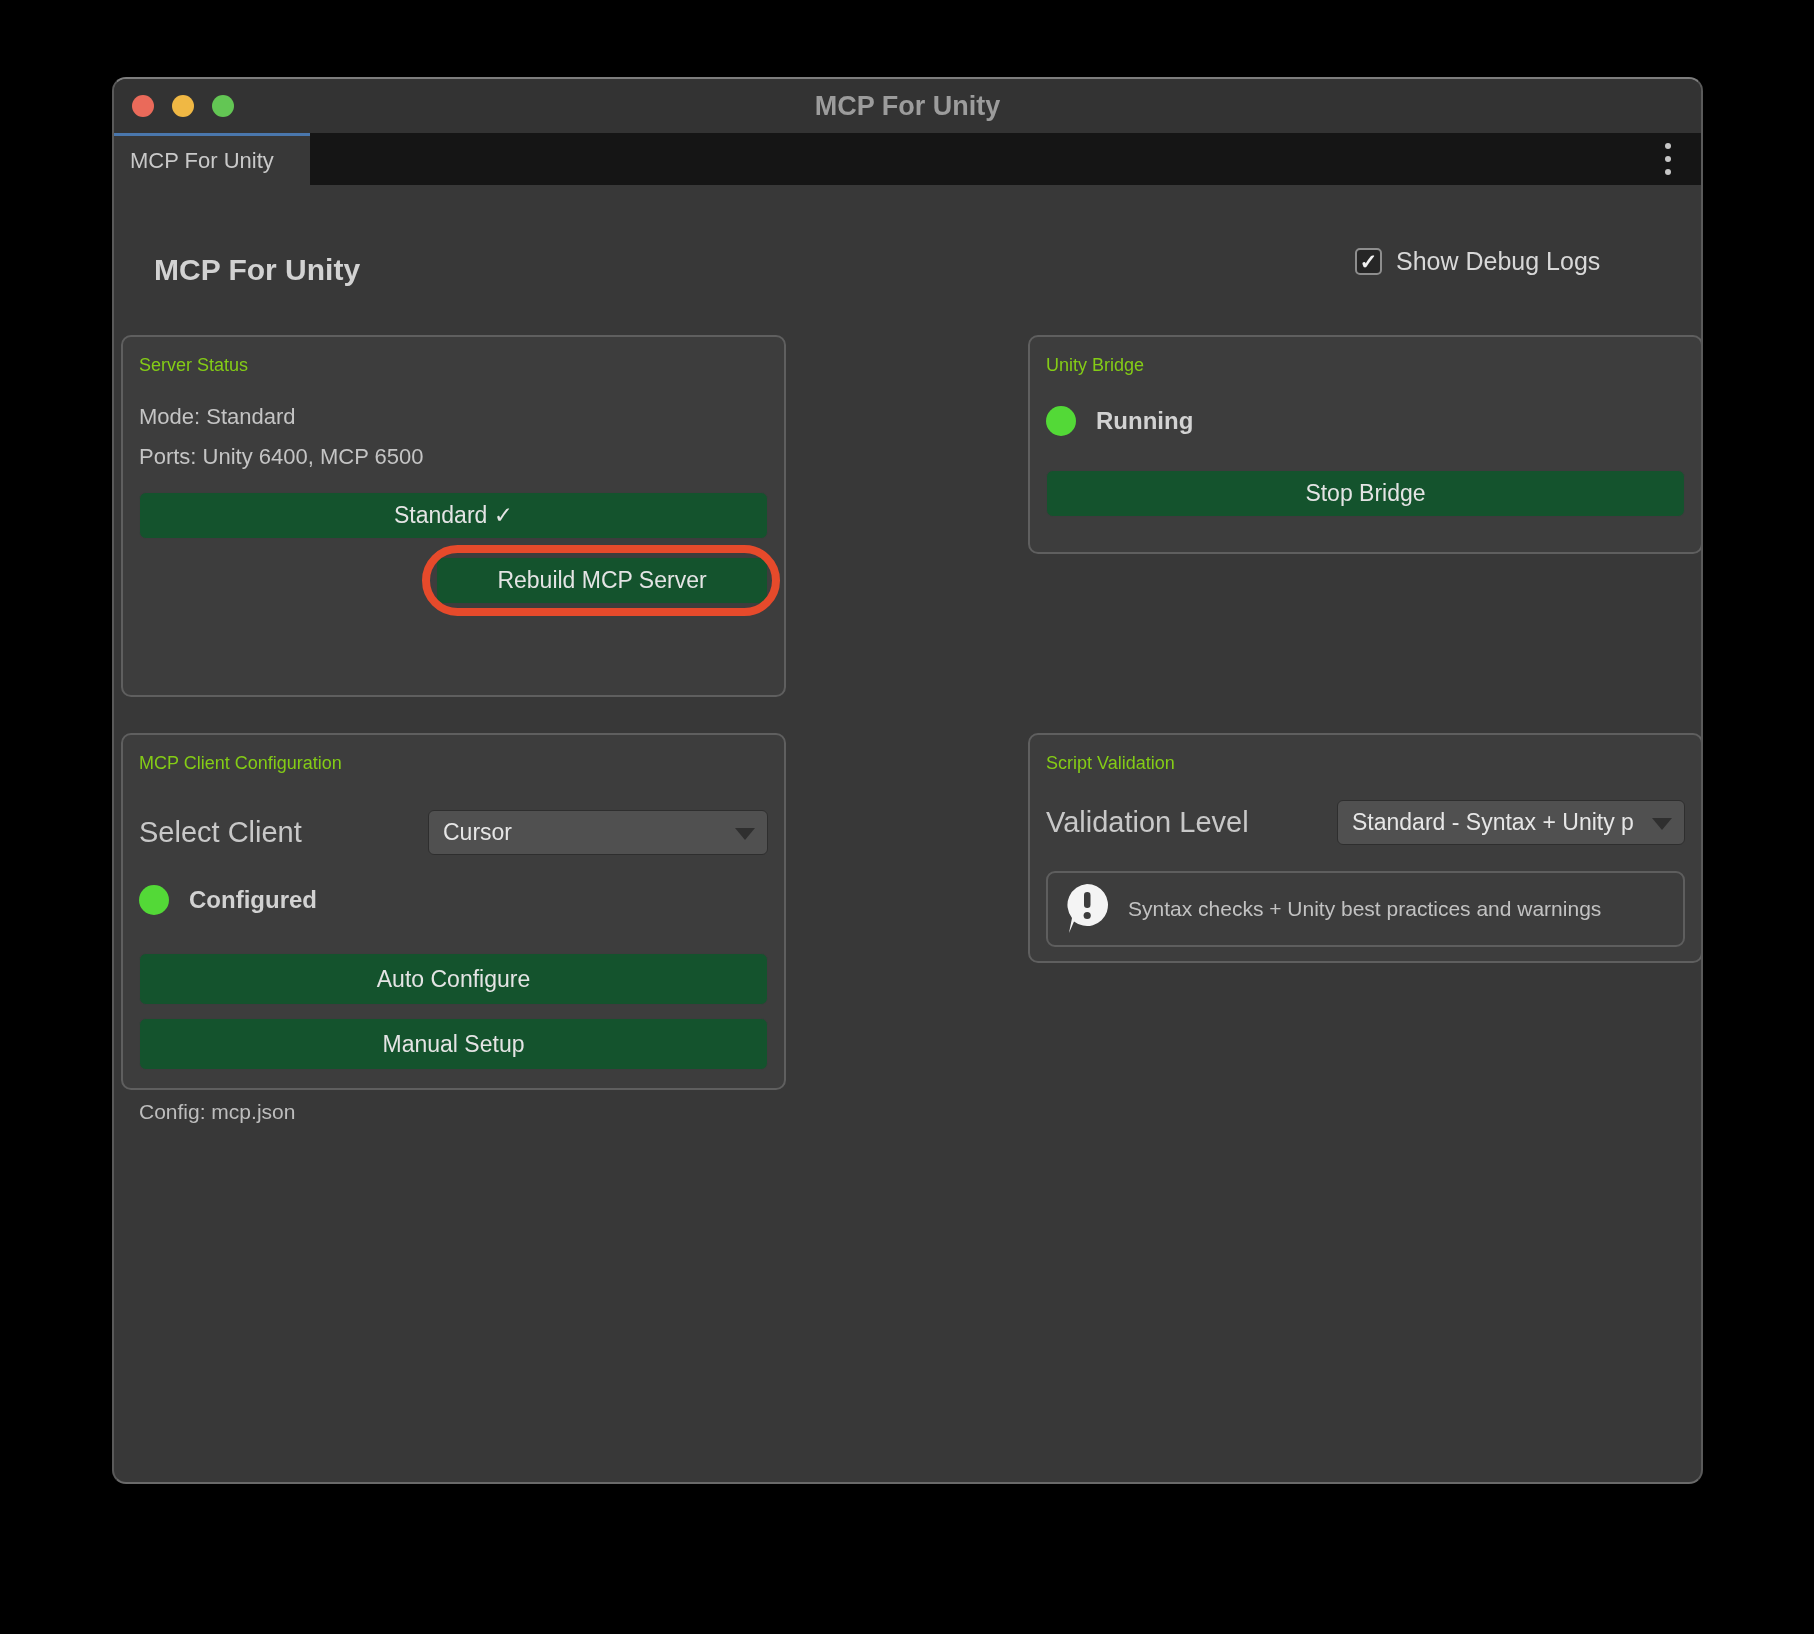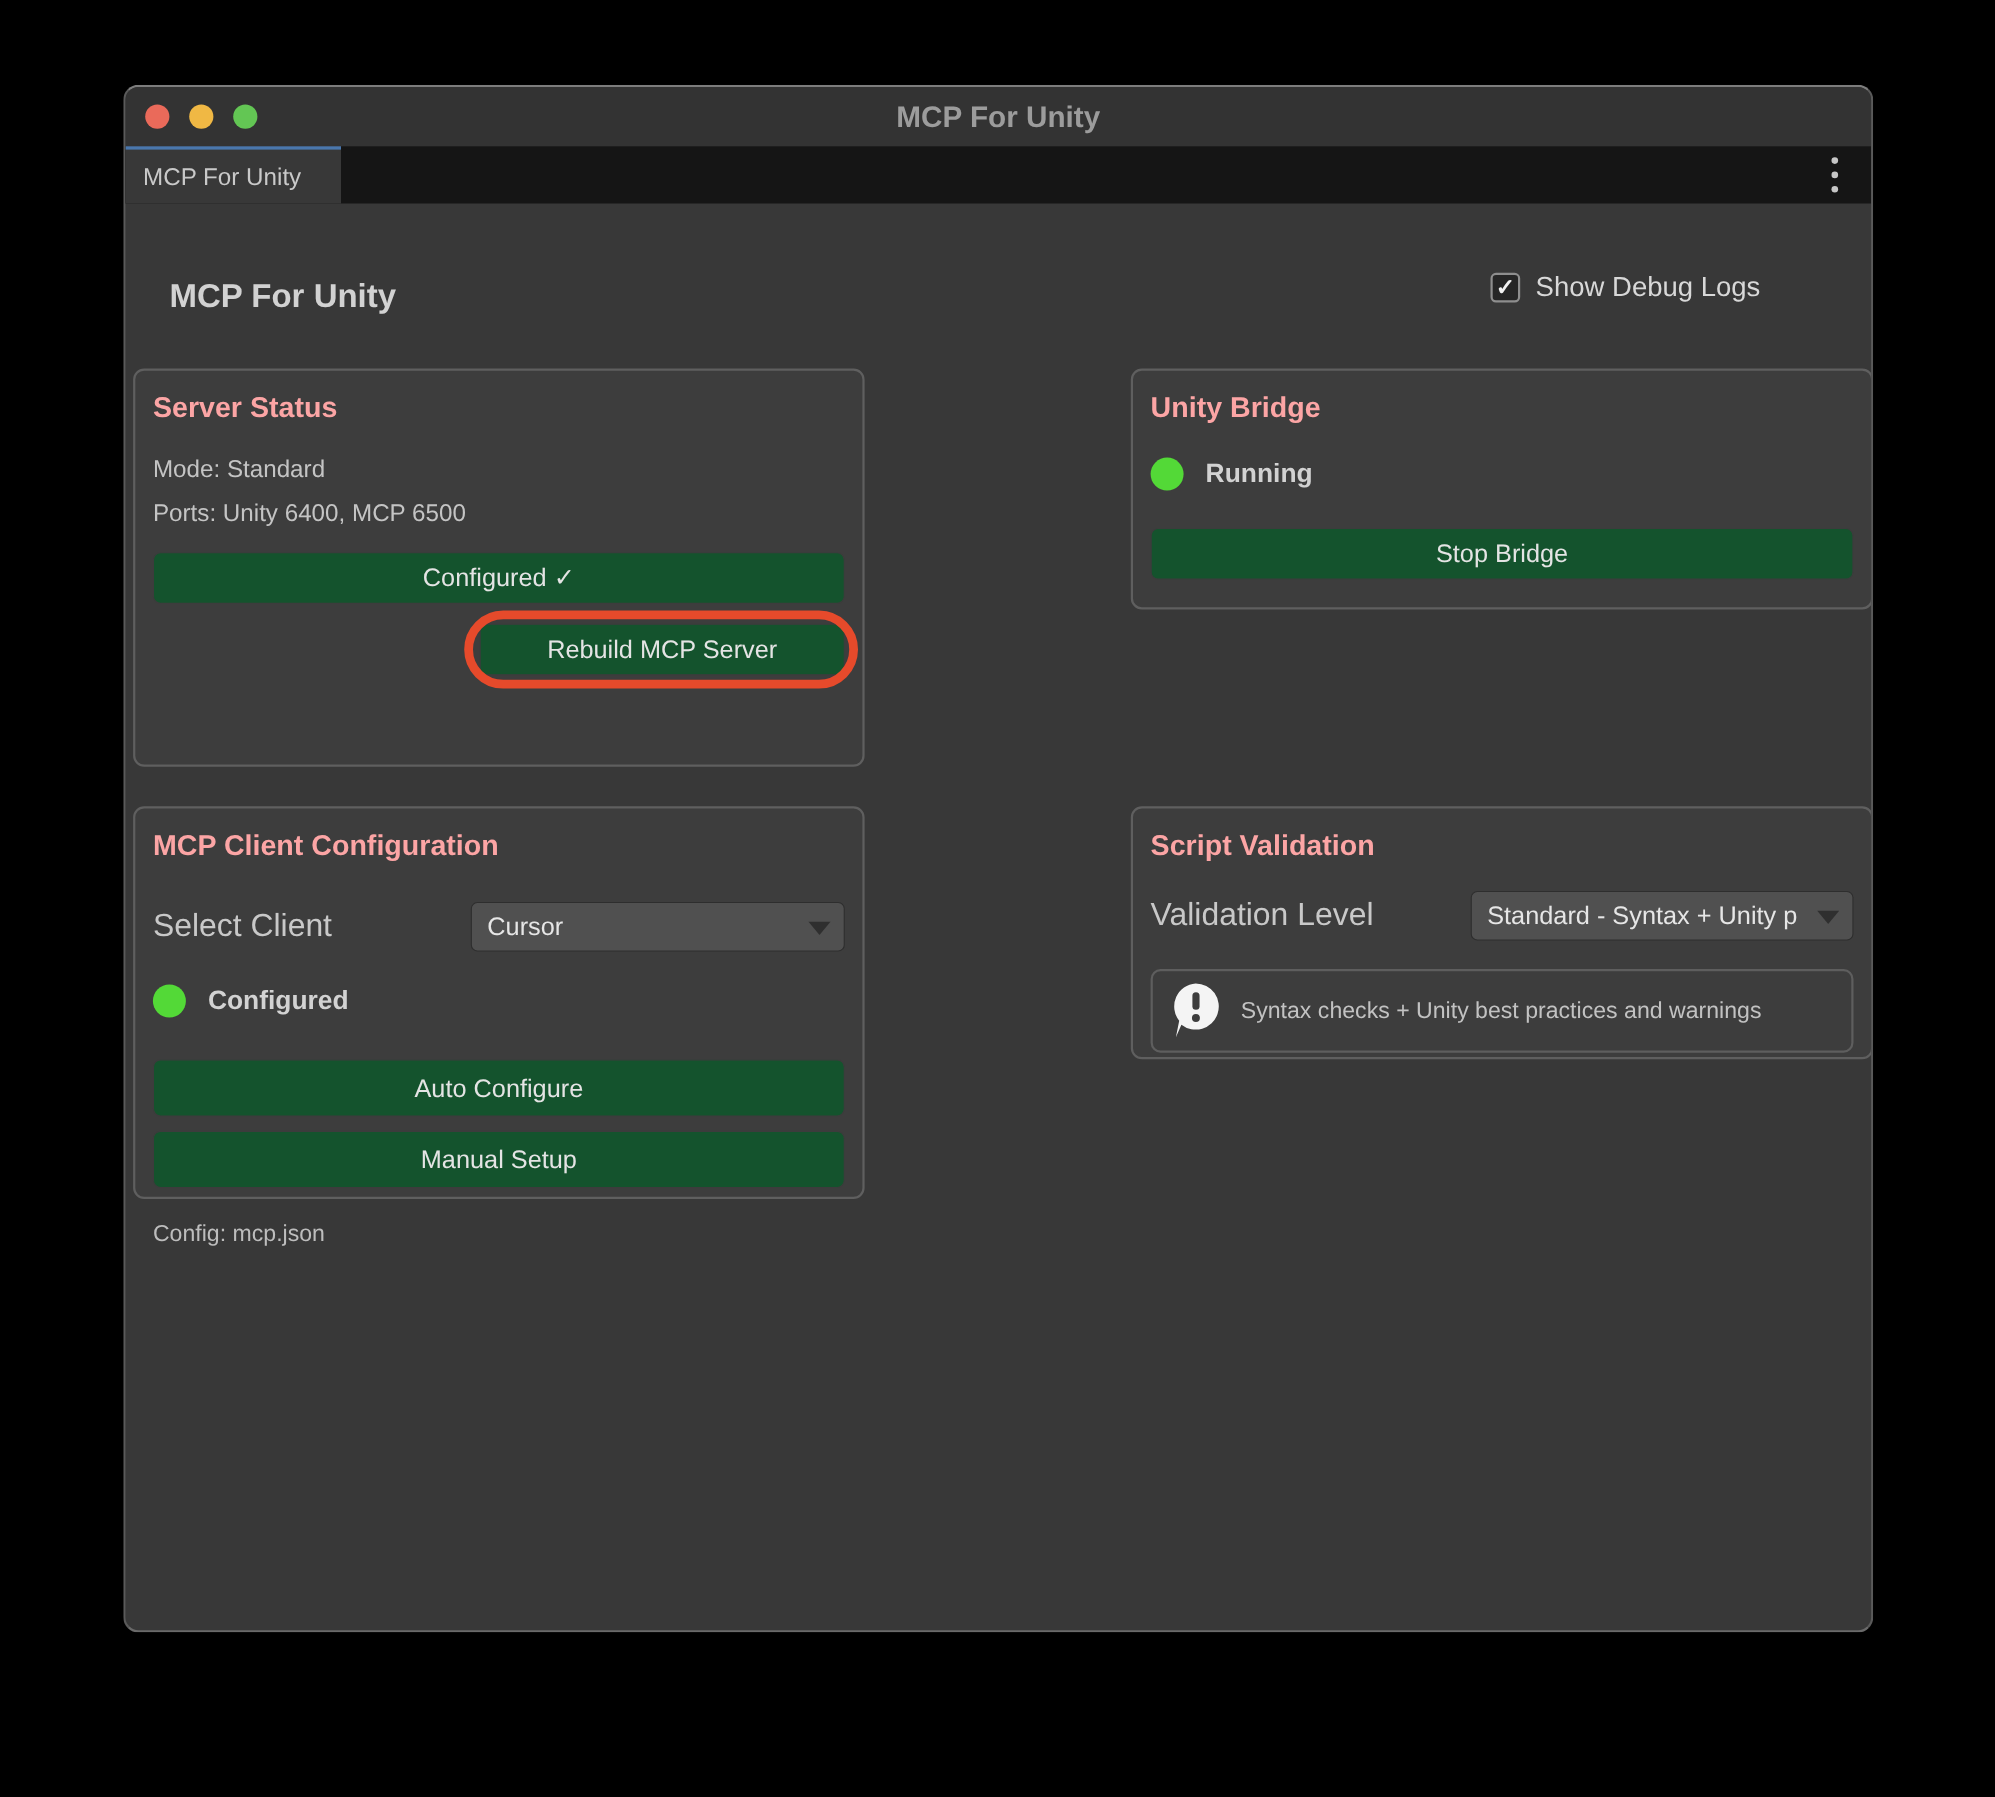--- a/index.html
+++ b/index.html
@@ -53,21 +53,21 @@
     width:27px;height:27px;background:#262626;border:2px solid #8e8e8e;border-radius:5px;
     box-sizing:border-box;display:flex;align-items:center;justify-content:center;
     color:#f2f2f2;font-size:21px;font-weight:bold;cursor:pointer;line-height:1;
   }
   .debug-label{font-size:25px;color:#d8d8d8;}
   
   .panel{
     position:absolute;background:#3d3d3d;border:2px solid #5f5f5f;border-radius:10px;
     box-sizing:border-box;padding:14px 16px;
   }
-  .panel-title{font-size:26px;font-weight:bold;color:#fca5a5;margin-top:4px;}
+  .panel-title{font-size:18px;font-weight:normal;color:#84cc16;margin-top:4px;}
   .status-row{display:flex;align-items:center;gap:20px;margin-top:30px;}
   .status-dot{width:30px;height:30px;border-radius:50%;background:#53d937;flex:0 0 auto;}
   .status-label{font-size:24px;font-weight:bold;color:#d2d2d2;}
   .body-line{font-size:22px;color:#c4c4c4;}
   .btn{
     background:#14532d;border:1px solid #3c3c3c;border-radius:7px;
     color:#e4e4e4;font-size:23px;font-family:"Liberation Sans",sans-serif;
     height:47px;display:flex;align-items:center;justify-content:center;
     box-sizing:border-box;cursor:pointer;width:100%;
   }
@@ -140,21 +140,21 @@
 
   <div class="debug-row">
     <span class="checkbox">✓</span>
     <span class="debug-label">Show Debug Logs</span>
   </div>
 
   <div class="panel panel-server">
     <div class="panel-title">Server Status</div>
     <div class="body-line mode">Mode: Standard</div>
     <div class="body-line ports">Ports: Unity 6400, MCP 6500</div>
-    <button class="btn connected">Configured ✓</button>
+    <button class="btn connected">Standard ✓</button>
     <div class="rebuild-row">
       <div class="rebuild-wrap">
         <button class="btn">Rebuild MCP Server</button>
         <div class="red-ring"></div>
       </div>
     </div>
   </div>
 
   <div class="panel panel-bridge">
     <div class="panel-title">Unity Bridge</div>

